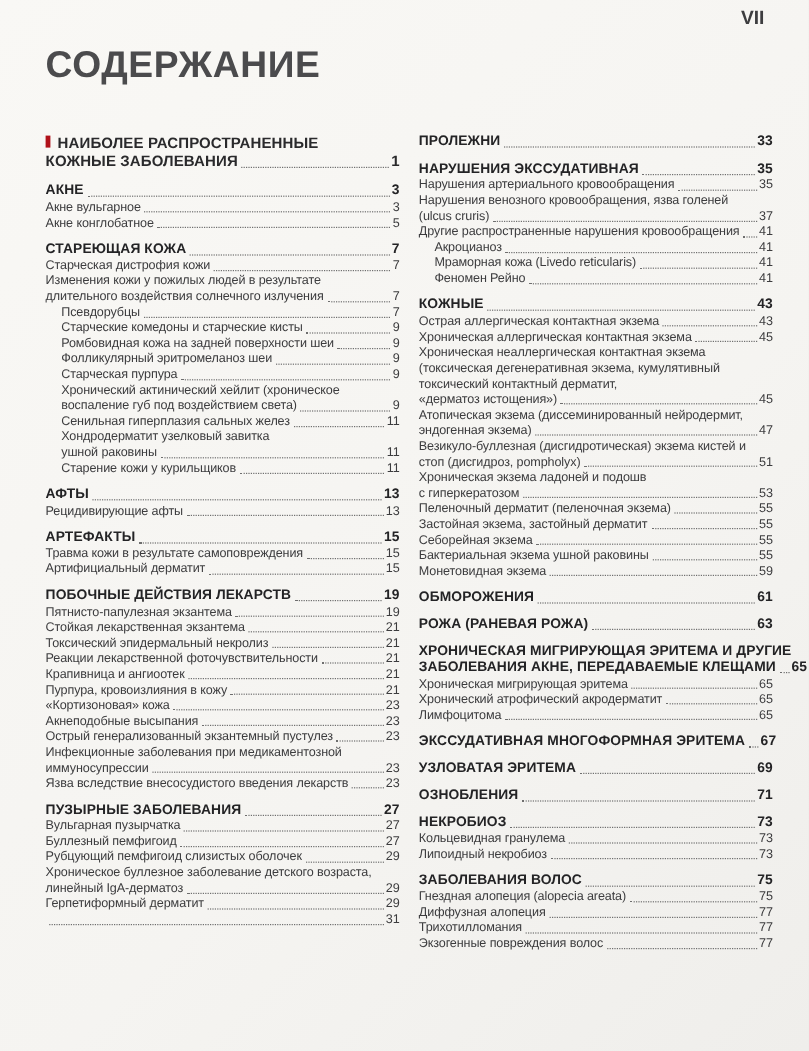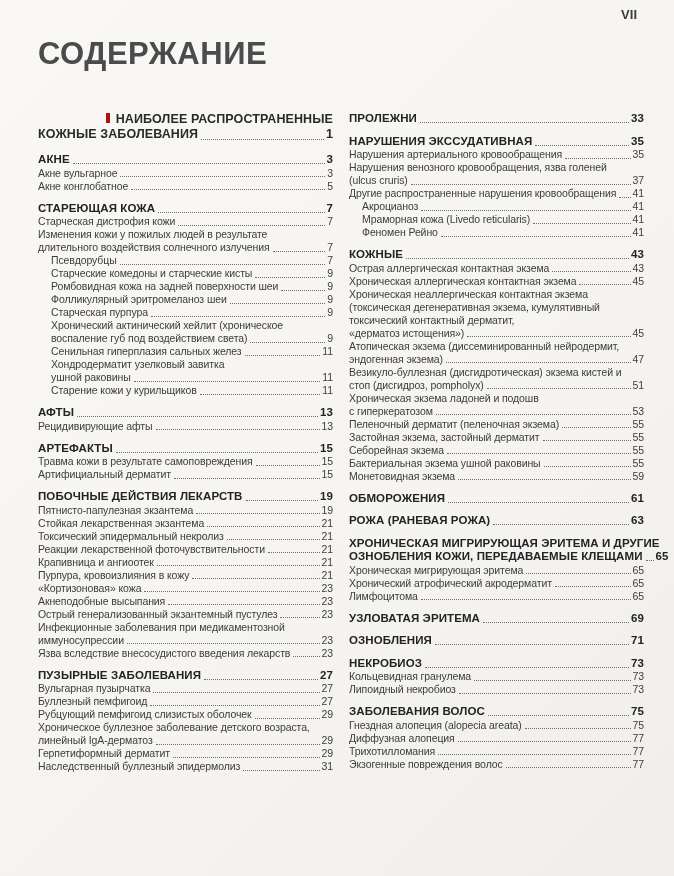--- a/index.html
+++ b/index.html
@@ -9,36 +9,36 @@
     background: #e9e8e5;
   }
   .page {
     position: relative;
     width: 674px; height: 876px;
     background: linear-gradient(135deg, #f9f8f5 0%, #f5f4f1 60%, #efeeeb 100%);
     overflow: hidden;
   }
   .folio {
     position: absolute; top: 7px; right: 37px;
-    font-size: 13px; font-weight: bold; color: #3d3d3f;
+    font-size: 16px; font-weight: bold; color: #3d3d3f;
   }
   .title {
     position: absolute; top: 36px; left: 38px;
     font-size: 31px; font-weight: bold; letter-spacing: 0.5px;
     color: #4b4b4d;
   }
   .columns {
     position: absolute; top: 112px; left: 38px; right: 30px;
     display: flex; gap: 16px;
   }
   .col { flex: 1; min-width: 0; }
   .section { margin-bottom: 9px; }
   .hdr {
     font-weight: bold; font-size: 11.5px; line-height: 13.5px;
-    color: #232325; letter-spacing: 0.1px; text-align: right;
+    color: #232325; letter-spacing: 0.1px;
   }
   .part .hdr { font-size: 12.5px; line-height: 15px; color: #2a2a2c; }
   .part { margin-bottom: 11px; }
   .marker {
     display: inline-block; width: 4px; height: 10px;
     background: #b01119; margin-right: 6px;
   }
   .entry { font-size: 10.5px; line-height: 13px; color: #3c3c3e; letter-spacing: -0.1px; }
   .indent-1 { padding-left: 13px; }
   .line { white-space: nowrap; }
@@ -333,21 +333,20 @@
           </div>
           <div class="entry">
             <div class=" row">
               <span class="txt">Герпетиформный дерматит</span>
               <span class="leader"></span>
               <span class="pg">29</span>
             </div>
           </div>
           <div class="entry">
             <div class=" row">
-              <span class="txt">Наследственный буллезный эпидермолиз</span>
               <span class="leader"></span>
               <span class="pg">31</span>
             </div>
           </div>
         </div>
       </div>
     <div class="col">
         <div class="section">
           <div class="hdr row">
             <span class="txt">ПРОЛЕЖНИ</span>
@@ -505,21 +504,21 @@
         <div class="section">
           <div class="hdr row">
             <span class="txt">РОЖА (РАНЕВАЯ РОЖА)</span>
             <span class="leader"></span>
             <span class="pg">63</span>
           </div>
         </div>
         <div class="section">
           <div class="hdr line">ХРОНИЧЕСКАЯ МИГРИРУЮЩАЯ ЭРИТЕМА И ДРУГИЕ</div>
           <div class="hdr row">
-            <span class="txt">ОЗНОБЛЕНИЯ КОЖИ, ПЕРЕДАВАЕМЫЕ КЛЕЩАМИ</span>
+            <span class="txt">ЗАБОЛЕВАНИЯ АКНЕ, ПЕРЕДАВАЕМЫЕ КЛЕЩАМИ</span>
             <span class="leader"></span>
             <span class="pg">65</span>
           </div>
           <div class="entry">
             <div class=" row">
               <span class="txt">Хроническая мигрирующая эритема</span>
               <span class="leader"></span>
               <span class="pg">65</span>
             </div>
           </div>
@@ -529,20 +528,27 @@
               <span class="leader"></span>
               <span class="pg">65</span>
             </div>
           </div>
           <div class="entry">
             <div class=" row">
               <span class="txt">Лимфоцитома</span>
               <span class="leader"></span>
               <span class="pg">65</span>
             </div>
+          </div>
+        </div>
+        <div class="section">
+          <div class="hdr row">
+            <span class="txt">ЭКССУДАТИВНАЯ МНОГОФОРМНАЯ ЭРИТЕМА</span>
+            <span class="leader"></span>
+            <span class="pg">67</span>
           </div>
         </div>
         <div class="section">
           <div class="hdr row">
             <span class="txt">УЗЛОВАТАЯ ЭРИТЕМА</span>
             <span class="leader"></span>
             <span class="pg">69</span>
           </div>
         </div>
         <div class="section">

